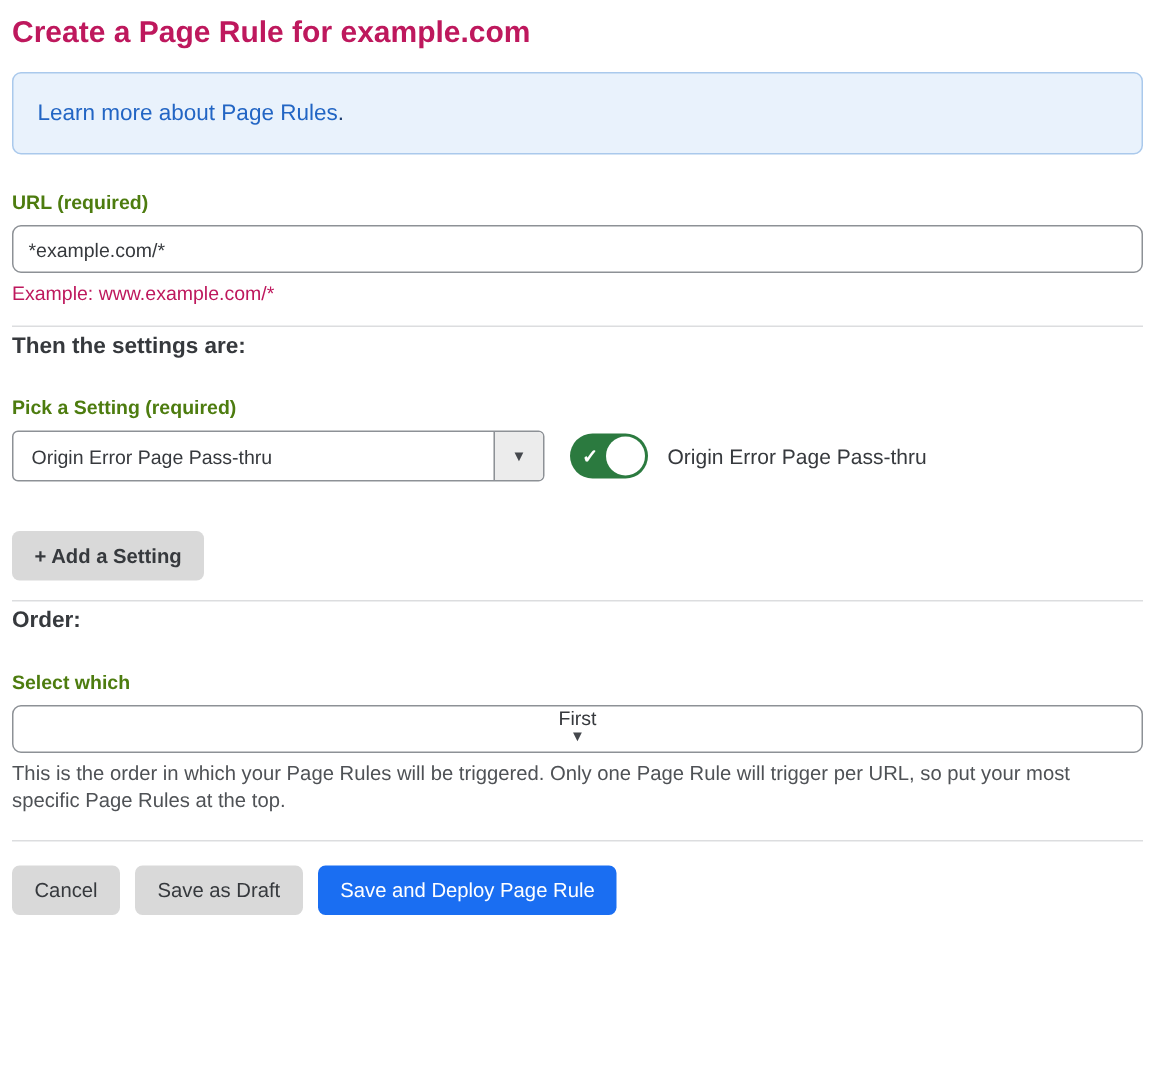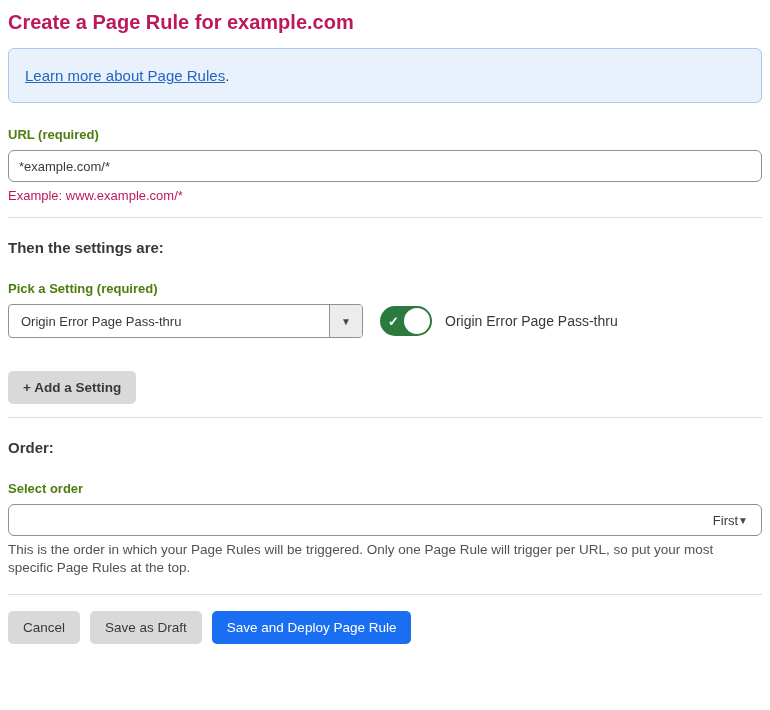--- a/index.html
+++ b/index.html
@@ -37,21 +37,20 @@
     line-height: 25px;
     max-width: 720px;
   }
   .info-link-line {
     font-size: 15px;
     line-height: 25px;
     margin-top: 2px;
   }
   .info-link {
     color: #2265c4;
-    text-decoration: underline;
     cursor: pointer;
     margin-top: 46px;
   }
   .field-label {
     margin-top: 24px;
     font-size: 13px;
     color: #4d7c0f;
     line-height: 16px;
     font-weight: bold;
   }
@@ -73,21 +72,21 @@
     font-size: 13px;
     color: #be185d;
     line-height: 16px;
   }
   .divider {
     border: none;
     border-top: 1px solid #dcdddf;
     margin-top: 13px;
   }
   .section-heading {
-    margin-top: 21px;
+    margin-top: 4px;
     font-size: 15px;
     font-weight: 700;
     color: #36393d;
     line-height: 18px;
   }
   .picker-row {
     margin-top: 7px;
     display: flex;
     align-items: center;
   }
@@ -170,25 +169,26 @@
   .add-setting-btn { margin-top: 33px; font-weight: bold; }
   .select-box {
     margin-top: 7px;
     width: 100%;
     height: 32px;
     border: 1px solid #8d9196;
     border-radius: 6px;
     background: #ffffff;
     display: flex;
     align-items: center;
-    justify-content: flex-end;
+    justify-content: flex-start;
     padding: 0 13px;
     font-size: 13px;
     color: #36393d;
     cursor: pointer;
+    flex-direction: column;
   }
   .select-box .arrow {
     font-size: 10px;
     color: #45484d;
   }
   .order-helper {
     margin-top: 5px;
     font-size: 13.5px;
     color: #4f5256;
     line-height: 18px;
@@ -239,21 +239,21 @@
   </div>
   <span class="toggle-label">Origin Error Page Pass-thru</span>
 </div>
 
 <button class="btn add-setting-btn" style="background: rgb(217, 217, 217);">+ Add a Setting</button>
 
 <hr class="divider">
 
 <div class="section-heading">Order:</div>
 
-<div class="field-label">Select order</div>
+<div class="field-label">Select which</div>
 <div class="select-box">
   <span>First</span>
   <span class="arrow">▼</span>
 </div>
 <div class="order-helper">This is the order in which your Page Rules will be triggered. Only one Page Rule will trigger per URL, so put your most specific Page Rules at the top.</div>
 
 <hr class="divider">
 
 <div class="footer">
   <button class="btn" style="background: rgb(217, 217, 217);">Cancel</button>

